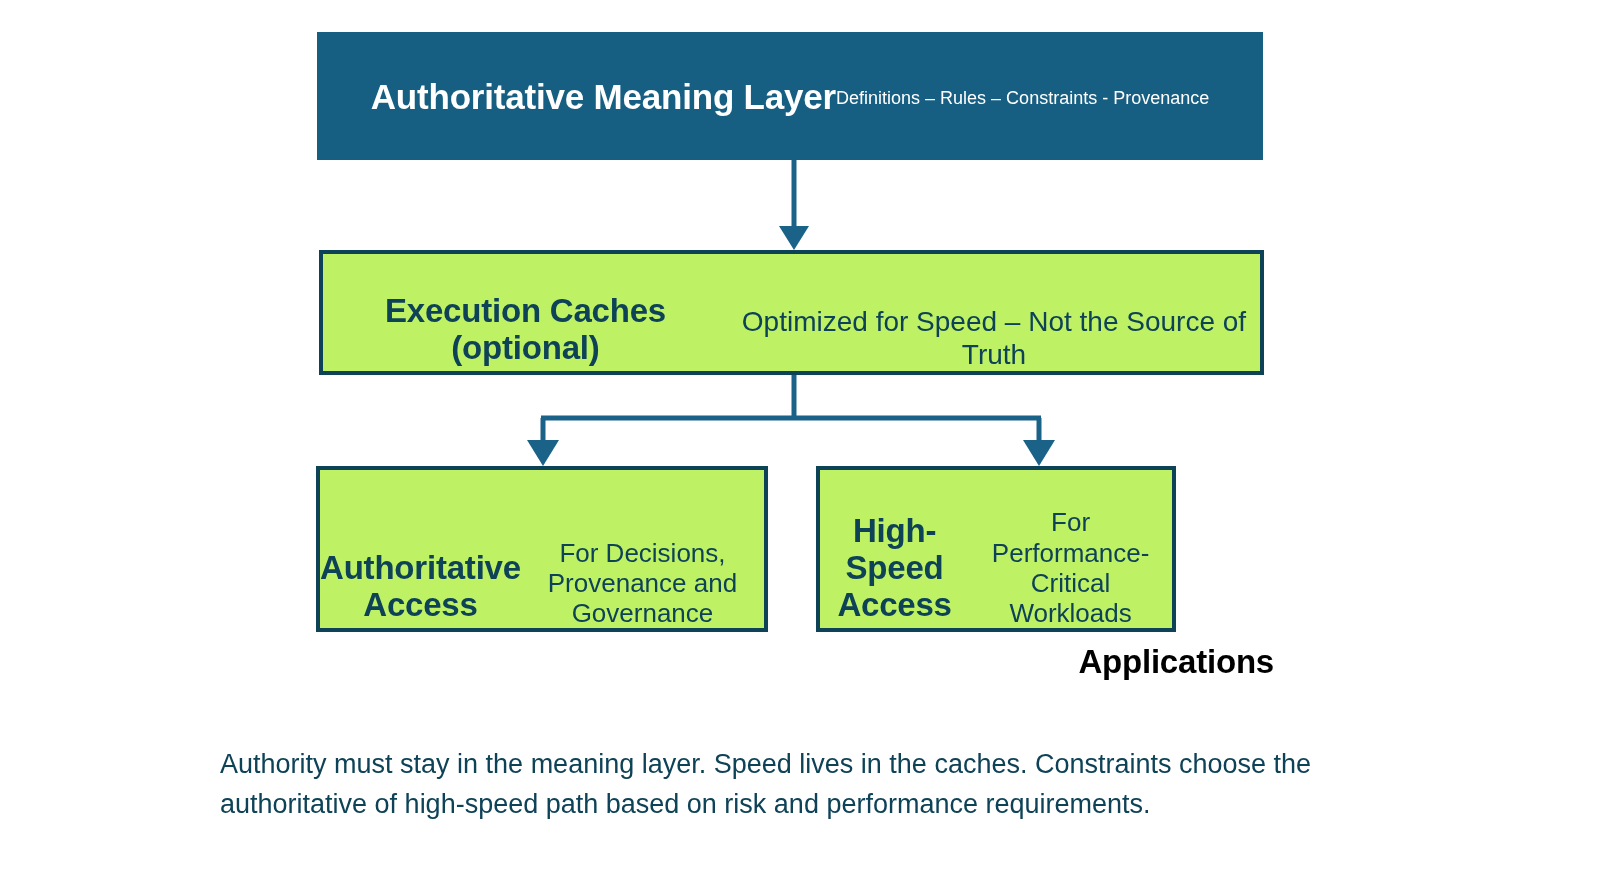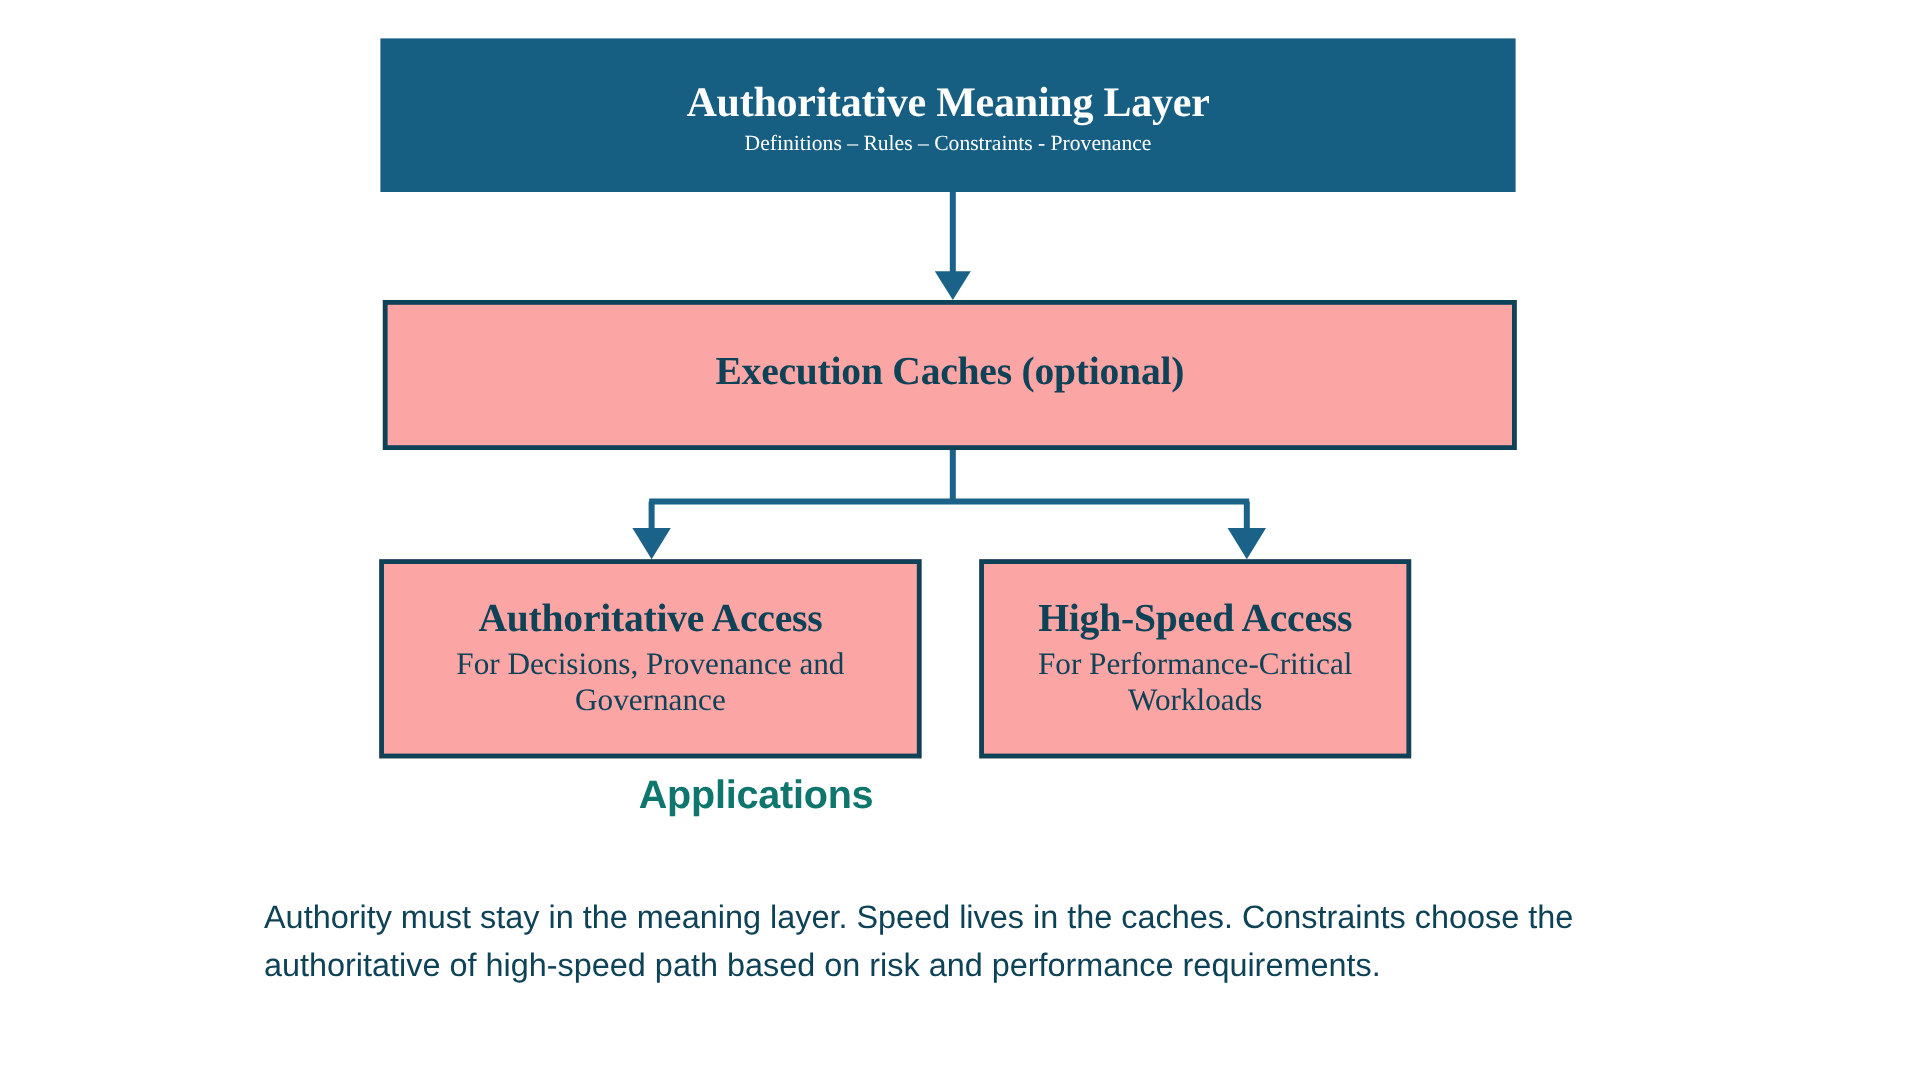--- a/index.html
+++ b/index.html
@@ -31,25 +31,24 @@
     width: 1604px;
     height: 892px;
     pointer-events: none;
   }
 
   
   .node {
     position: absolute;
     box-sizing: border-box;
     display: flex;
-    flex-direction: column;
+    flex-direction: row;
     align-items: center;
     justify-content: center;
     text-align: center;
-    font-family: Liberation Serif, serif;
   }
   .node .node-title {
     font-weight: bold;
     line-height: 1.12;
     letter-spacing: -0.2px;
   }
   .node .node-sub {
     font-weight: normal;
     line-height: 1.16;
   }
@@ -68,23 +67,24 @@
   #node-meaning-layer .node-title {
     font-size: 35px;
     margin-bottom: 3px;
   }
   #node-meaning-layer .node-sub {
     font-size: 18px;
   }
 
   
   .node-outline {
-    background: #fca5a5;
+    background: #bef264;
     border: 4px solid #0E4257;
     color: #0E4257;
+    align-items: flex-end;
   }
 
   #node-execution-caches {
     left: 319px;
     top: 250px;
     width: 945px;
     height: 125px;
   }
   #node-execution-caches .node-title {
     font-size: 33px;
@@ -114,24 +114,24 @@
     font-size: 26px;
     max-width: 400px;
   }
 
   
   #applications-label {
     position: absolute;
     left: 0;
     top: 643px;
     width: 1288px;
-    text-align: center;
+    text-align: right;
     font-size: 33px;
     font-weight: bold;
-    color: #0f766e;
+    color: #000000;
     letter-spacing: -0.2px;
   }
   #applications-label .shift {
     display: inline-block;
     transform: translateX(-14px);
   }
 
   
   #summary-paragraph {
     position: absolute;
@@ -172,20 +172,21 @@
     </g>
   </svg>
 
   <div class="node" id="node-meaning-layer">
     <div class="node-title">Authoritative Meaning Layer</div>
     <div class="node-sub">Definitions – Rules – Constraints - Provenance</div>
   </div>
 
   <div class="node node-outline" id="node-execution-caches">
     <div class="node-title">Execution Caches (optional)</div>
+    <div class="node-sub">Optimized for Speed – Not the Source of Truth</div>
   </div>
 
   <div class="node node-outline node-leaf" id="node-authoritative-access">
     <div class="node-title">Authoritative Access</div>
     <div class="node-sub">For Decisions, Provenance and Governance</div>
   </div>
 
   <div class="node node-outline node-leaf" id="node-high-speed-access">
     <div class="node-title">High-Speed Access</div>
     <div class="node-sub">For Performance-Critical Workloads</div>

